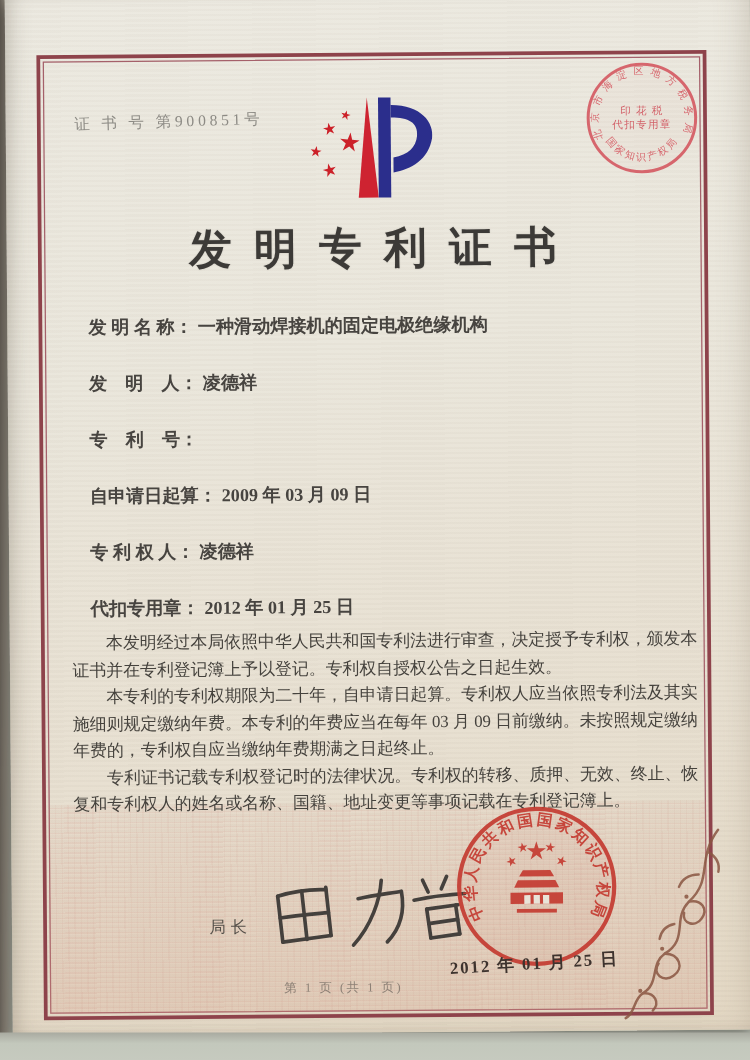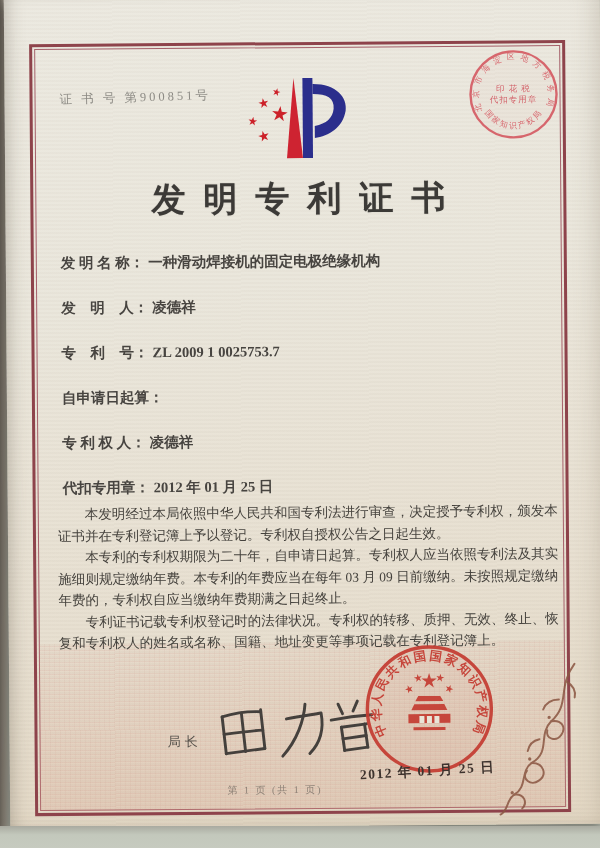--- a/index.html
+++ b/index.html
@@ -39,21 +39,21 @@
   }
   .logo { position:absolute; left:226px; top:76px; width:152px; height:98px; }
   .title {
     position:absolute; left:30px; right:40px; top:180px;
     text-align:center; font-size:34px; font-weight:600;
     letter-spacing:18px; padding-left:18px; color:#3c3a37;
     text-shadow:0 0 1px rgba(60,58,55,0.35);
   }
   .fields { position:absolute; left:55px; top:256px; right:66px; }
   .frow { display:flex; margin-bottom:26px; font-size:14.5px; font-weight:600; color:#474440; line-height:19px; }
-  .flabel { white-space:nowrap; }
+  .flabel { white-space:nowrap;margin-left:10px; }
   .fvalue { margin-left:4px; }
   .paras {
     position:absolute; left:50px; right:46px; top:506px;
     font-size:13.5px; line-height:21.5px; color:#45423d;
     text-align:justify; font-weight:500;
   }
   .para { text-indent:2em; }
   .sig-title { position:absolute; left:158px; top:736px; font-size:13px; color:#55504a; letter-spacing:4px;font-family:Liberation Mono, monospace; }
   .sig-svg { position:absolute; left:202px; top:696px; width:165px; height:80px; transform:rotate(-3deg); }
   .seal { position:absolute; left:352px; top:646px; width:136px; height:136px; opacity:0.92; }
@@ -119,24 +119,24 @@
     <div class="frow">
       <span class="flabel">发 明 名 称：</span>
       <span class="fvalue">一种滑动焊接机的固定电极绝缘机构</span>
     </div>
     <div class="frow">
       <span class="flabel">发　明　人：</span>
       <span class="fvalue">凌德祥</span>
     </div>
     <div class="frow">
       <span class="flabel">专　利　号：</span>
-      <span class="fvalue">ZL 2009 1 0025753.7</span>
     </div>
     <div class="frow">
       <span class="flabel">自申请日起算：</span>
+      <span class="fvalue">2009 年 03 月 09 日</span>
     </div>
     <div class="frow">
       <span class="flabel">专 利 权 人：</span>
       <span class="fvalue">凌德祥</span>
     </div>
     <div class="frow">
       <span class="flabel">代扣专用章：</span>
       <span class="fvalue">2012 年 01 月 25 日</span>
     </div>
   </div>

